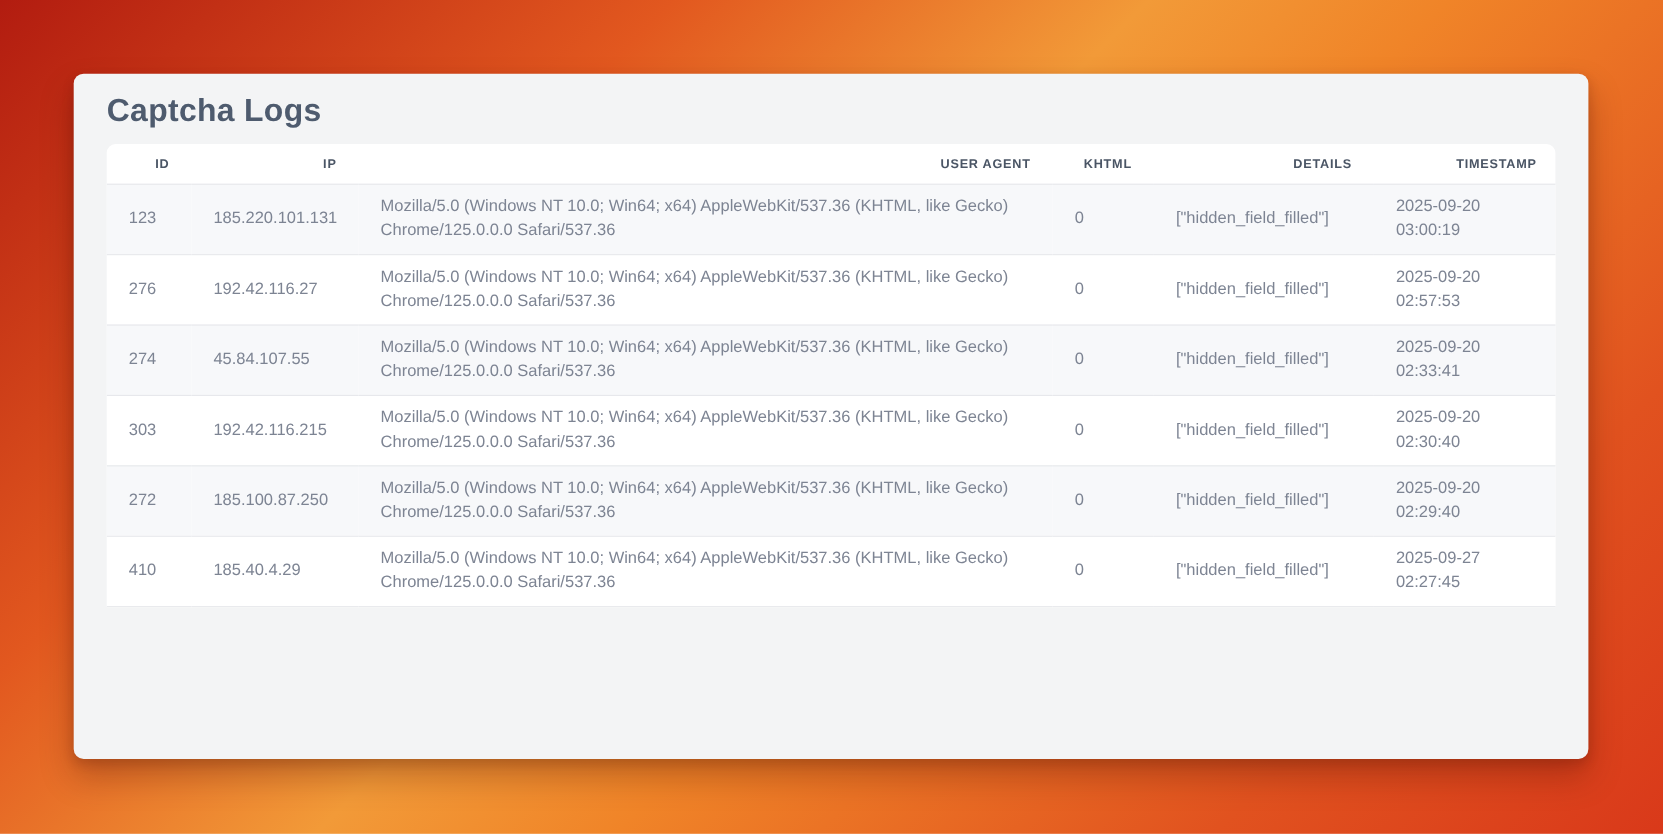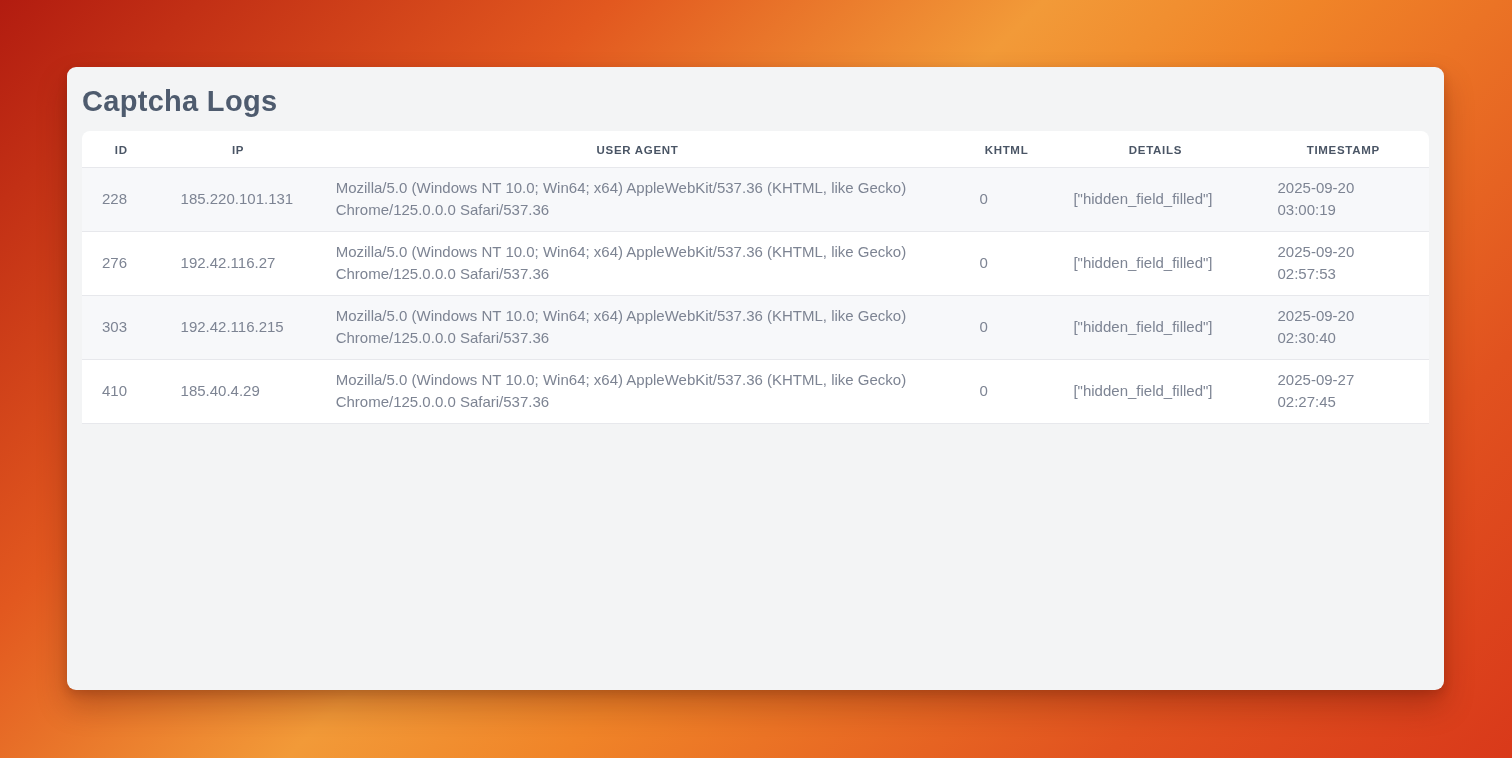--- a/index.html
+++ b/index.html
@@ -13,21 +13,21 @@
   .card {
     position: absolute;
     left: 67px;
     top: 67px;
     width: 1377px;
     height: 623px;
     background: #f3f4f5;
     border-radius: 9px;
     box-shadow: 0 16px 30px rgba(80, 15, 5, 0.30), 0 4px 10px rgba(80, 15, 5, 0.18);
     overflow: hidden;
-    padding: 0 15px;
+    padding: 0 30px;
   }
   .page-title {
     margin: 19px 0 14px 0;
     font-size: 29px;
     line-height: 31px;
     font-weight: 600;
     letter-spacing: 0.3px;
     color: #4e5b6e;
   }
   .table-wrap {
@@ -36,21 +36,21 @@
     overflow: hidden;
   }
   table {
     width: 100%;
     border-collapse: collapse;
     table-layout: fixed;
   }
   th {
     height: 36px;
     padding: 2px 20px 0 20px;
-    text-align: center;
+    text-align: right;
     vertical-align: middle;
     font-size: 11.5px;
     font-weight: 700;
     letter-spacing: 0.7px;
     color: #4a5565;
     border-bottom: 1px solid #e7e8ec;
     white-space: nowrap;
   }
   td {
     height: 64px;
@@ -92,42 +92,58 @@
           <th>ID</th>
           <th>IP</th>
           <th>USER AGENT</th>
           <th>KHTML</th>
           <th>DETAILS</th>
           <th>TIMESTAMP</th>
         </tr>
       </thead>
       <tbody>
           <tr>
-    <td class="nowrap">228</td>
+    <td class="nowrap">123</td>
     <td class="nowrap">185.220.101.131</td>
     <td>Mozilla/5.0 (Windows NT 10.0; Win64; x64) AppleWebKit/537.36 (KHTML, like Gecko) Chrome/125.0.0.0 Safari/537.36</td>
     <td class="nowrap">0</td>
     <td class="nowrap">["hidden_field_filled"]</td>
     <td>2025-09-20 03:00:19</td>
   </tr>
           <tr>
     <td class="nowrap">276</td>
     <td class="nowrap">192.42.116.27</td>
     <td>Mozilla/5.0 (Windows NT 10.0; Win64; x64) AppleWebKit/537.36 (KHTML, like Gecko) Chrome/125.0.0.0 Safari/537.36</td>
     <td class="nowrap">0</td>
     <td class="nowrap">["hidden_field_filled"]</td>
     <td>2025-09-20 02:57:53</td>
   </tr>
           <tr>
+    <td class="nowrap">274</td>
+    <td class="nowrap">45.84.107.55</td>
+    <td>Mozilla/5.0 (Windows NT 10.0; Win64; x64) AppleWebKit/537.36 (KHTML, like Gecko) Chrome/125.0.0.0 Safari/537.36</td>
+    <td class="nowrap">0</td>
+    <td class="nowrap">["hidden_field_filled"]</td>
+    <td>2025-09-20 02:33:41</td>
+  </tr>
+          <tr>
     <td class="nowrap">303</td>
     <td class="nowrap">192.42.116.215</td>
     <td>Mozilla/5.0 (Windows NT 10.0; Win64; x64) AppleWebKit/537.36 (KHTML, like Gecko) Chrome/125.0.0.0 Safari/537.36</td>
     <td class="nowrap">0</td>
     <td class="nowrap">["hidden_field_filled"]</td>
     <td>2025-09-20 02:30:40</td>
+  </tr>
+          <tr>
+    <td class="nowrap">272</td>
+    <td class="nowrap">185.100.87.250</td>
+    <td>Mozilla/5.0 (Windows NT 10.0; Win64; x64) AppleWebKit/537.36 (KHTML, like Gecko) Chrome/125.0.0.0 Safari/537.36</td>
+    <td class="nowrap">0</td>
+    <td class="nowrap">["hidden_field_filled"]</td>
+    <td>2025-09-20 02:29:40</td>
   </tr>
           <tr>
     <td class="nowrap">410</td>
     <td class="nowrap">185.40.4.29</td>
     <td>Mozilla/5.0 (Windows NT 10.0; Win64; x64) AppleWebKit/537.36 (KHTML, like Gecko) Chrome/125.0.0.0 Safari/537.36</td>
     <td class="nowrap">0</td>
     <td class="nowrap">["hidden_field_filled"]</td>
     <td>2025-09-27 02:27:45</td>
   </tr>
         </tbody>

